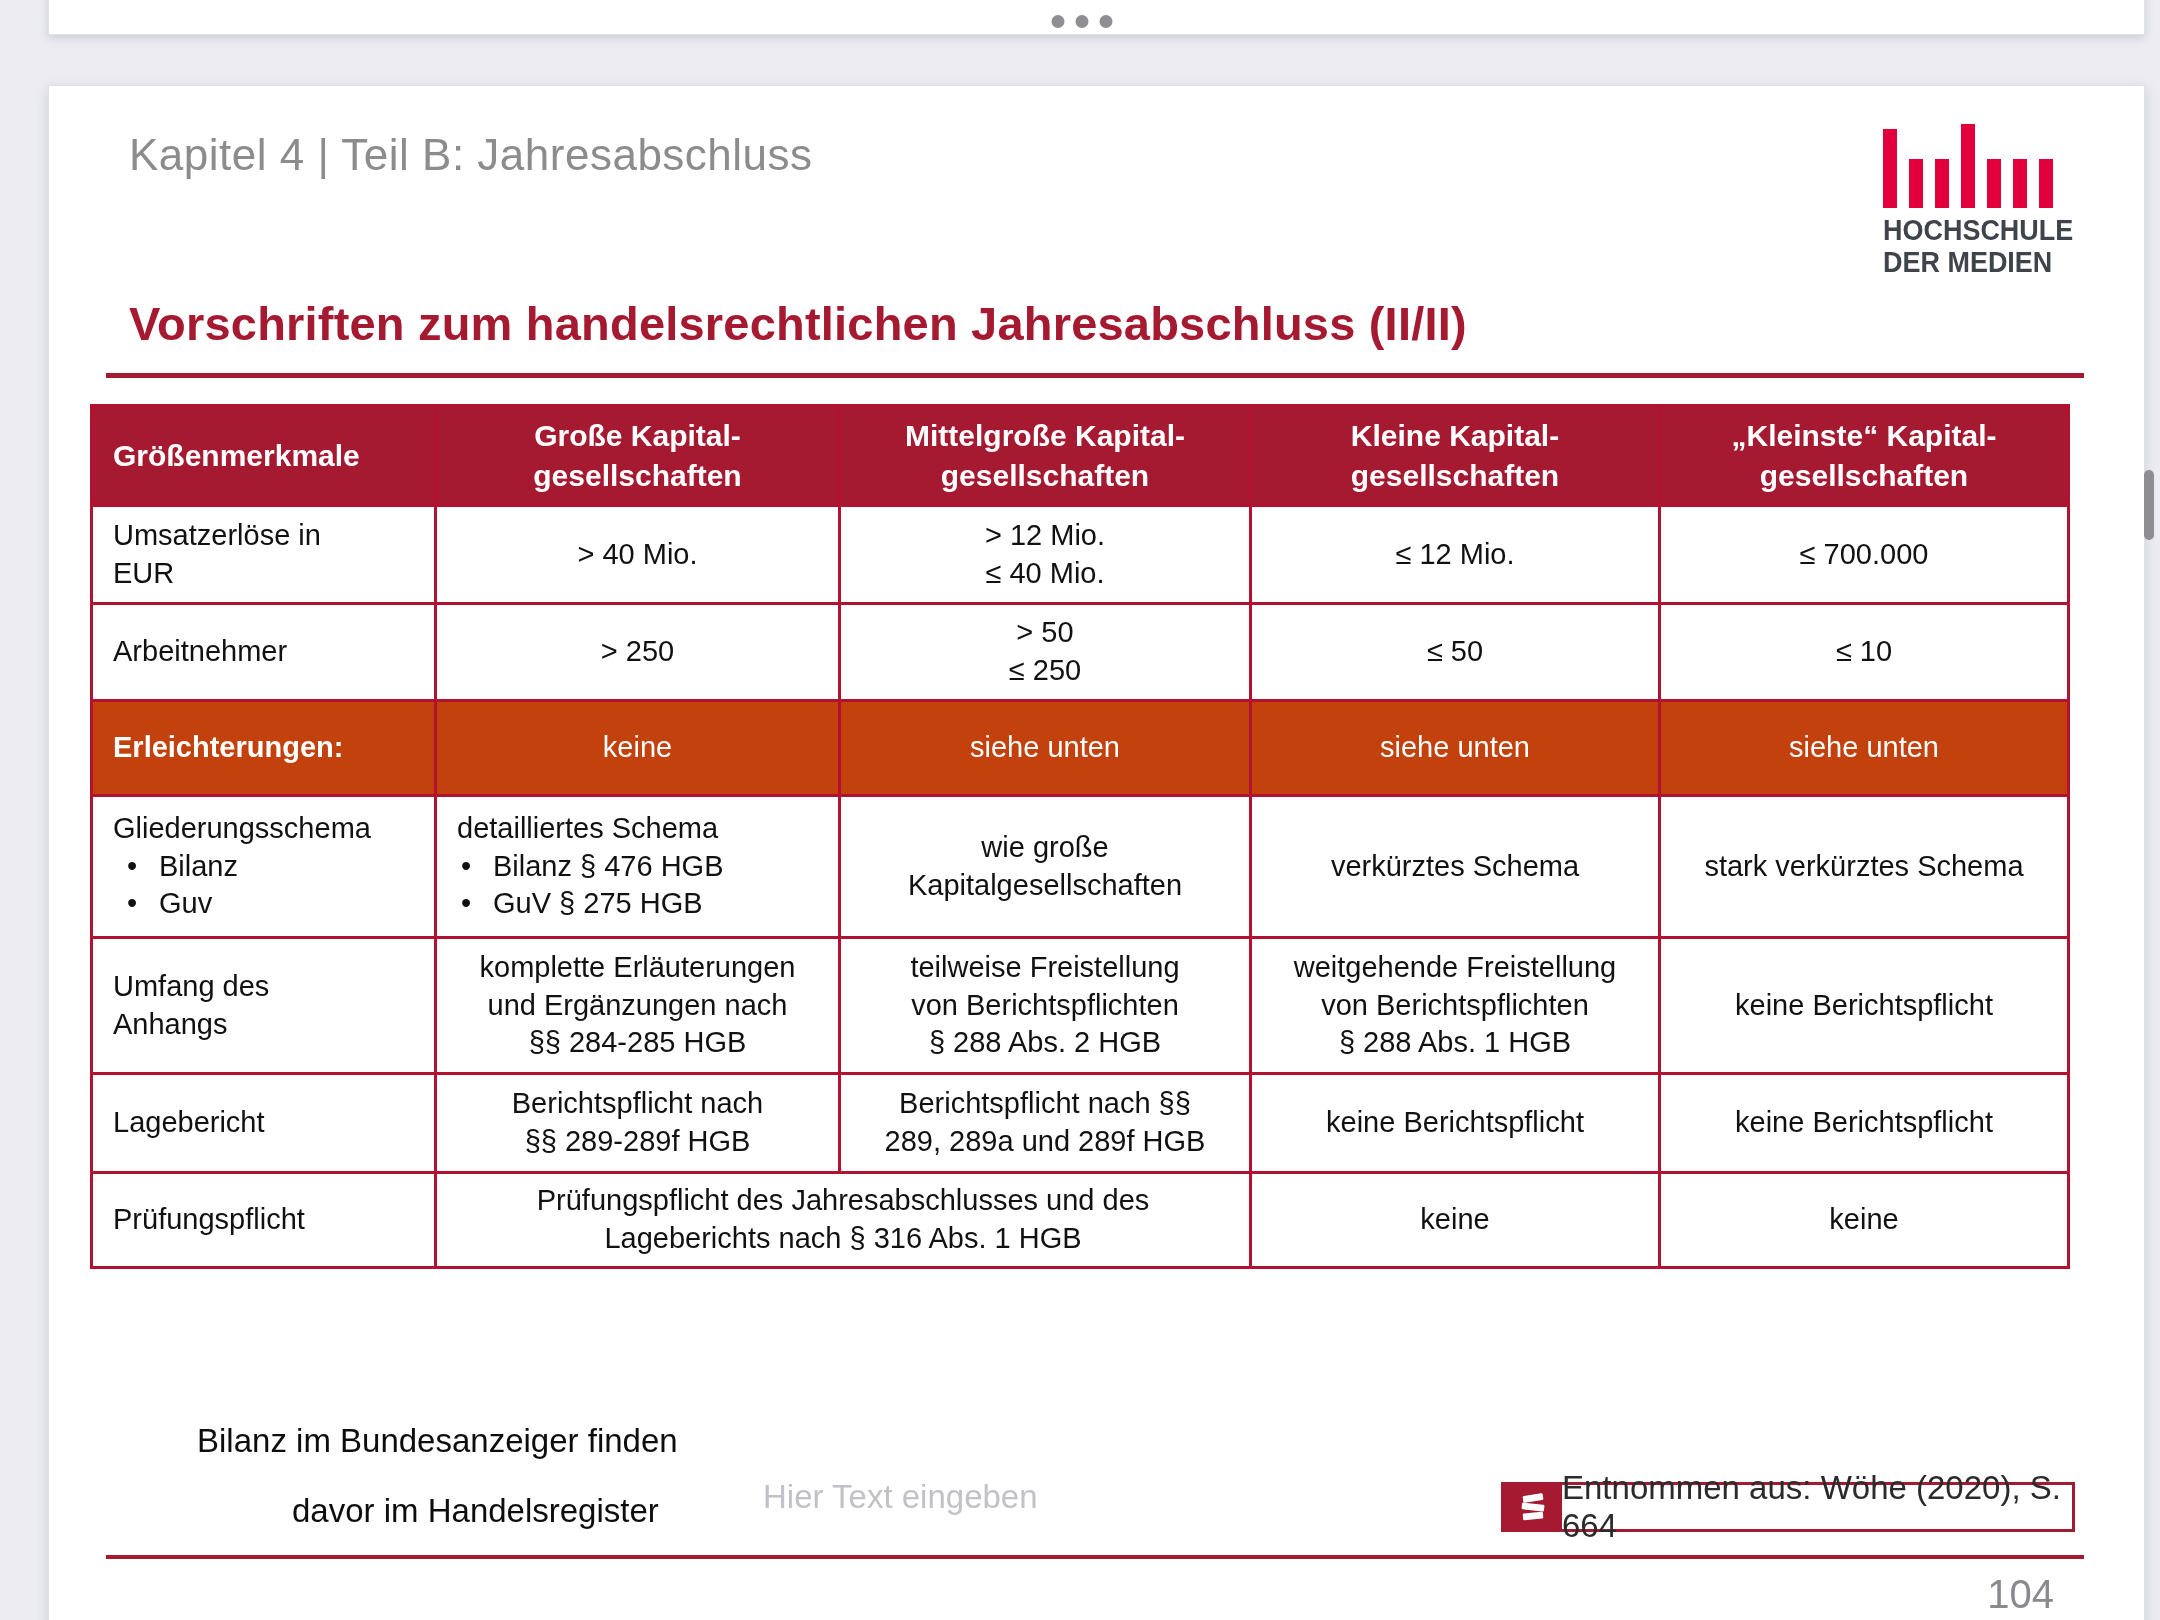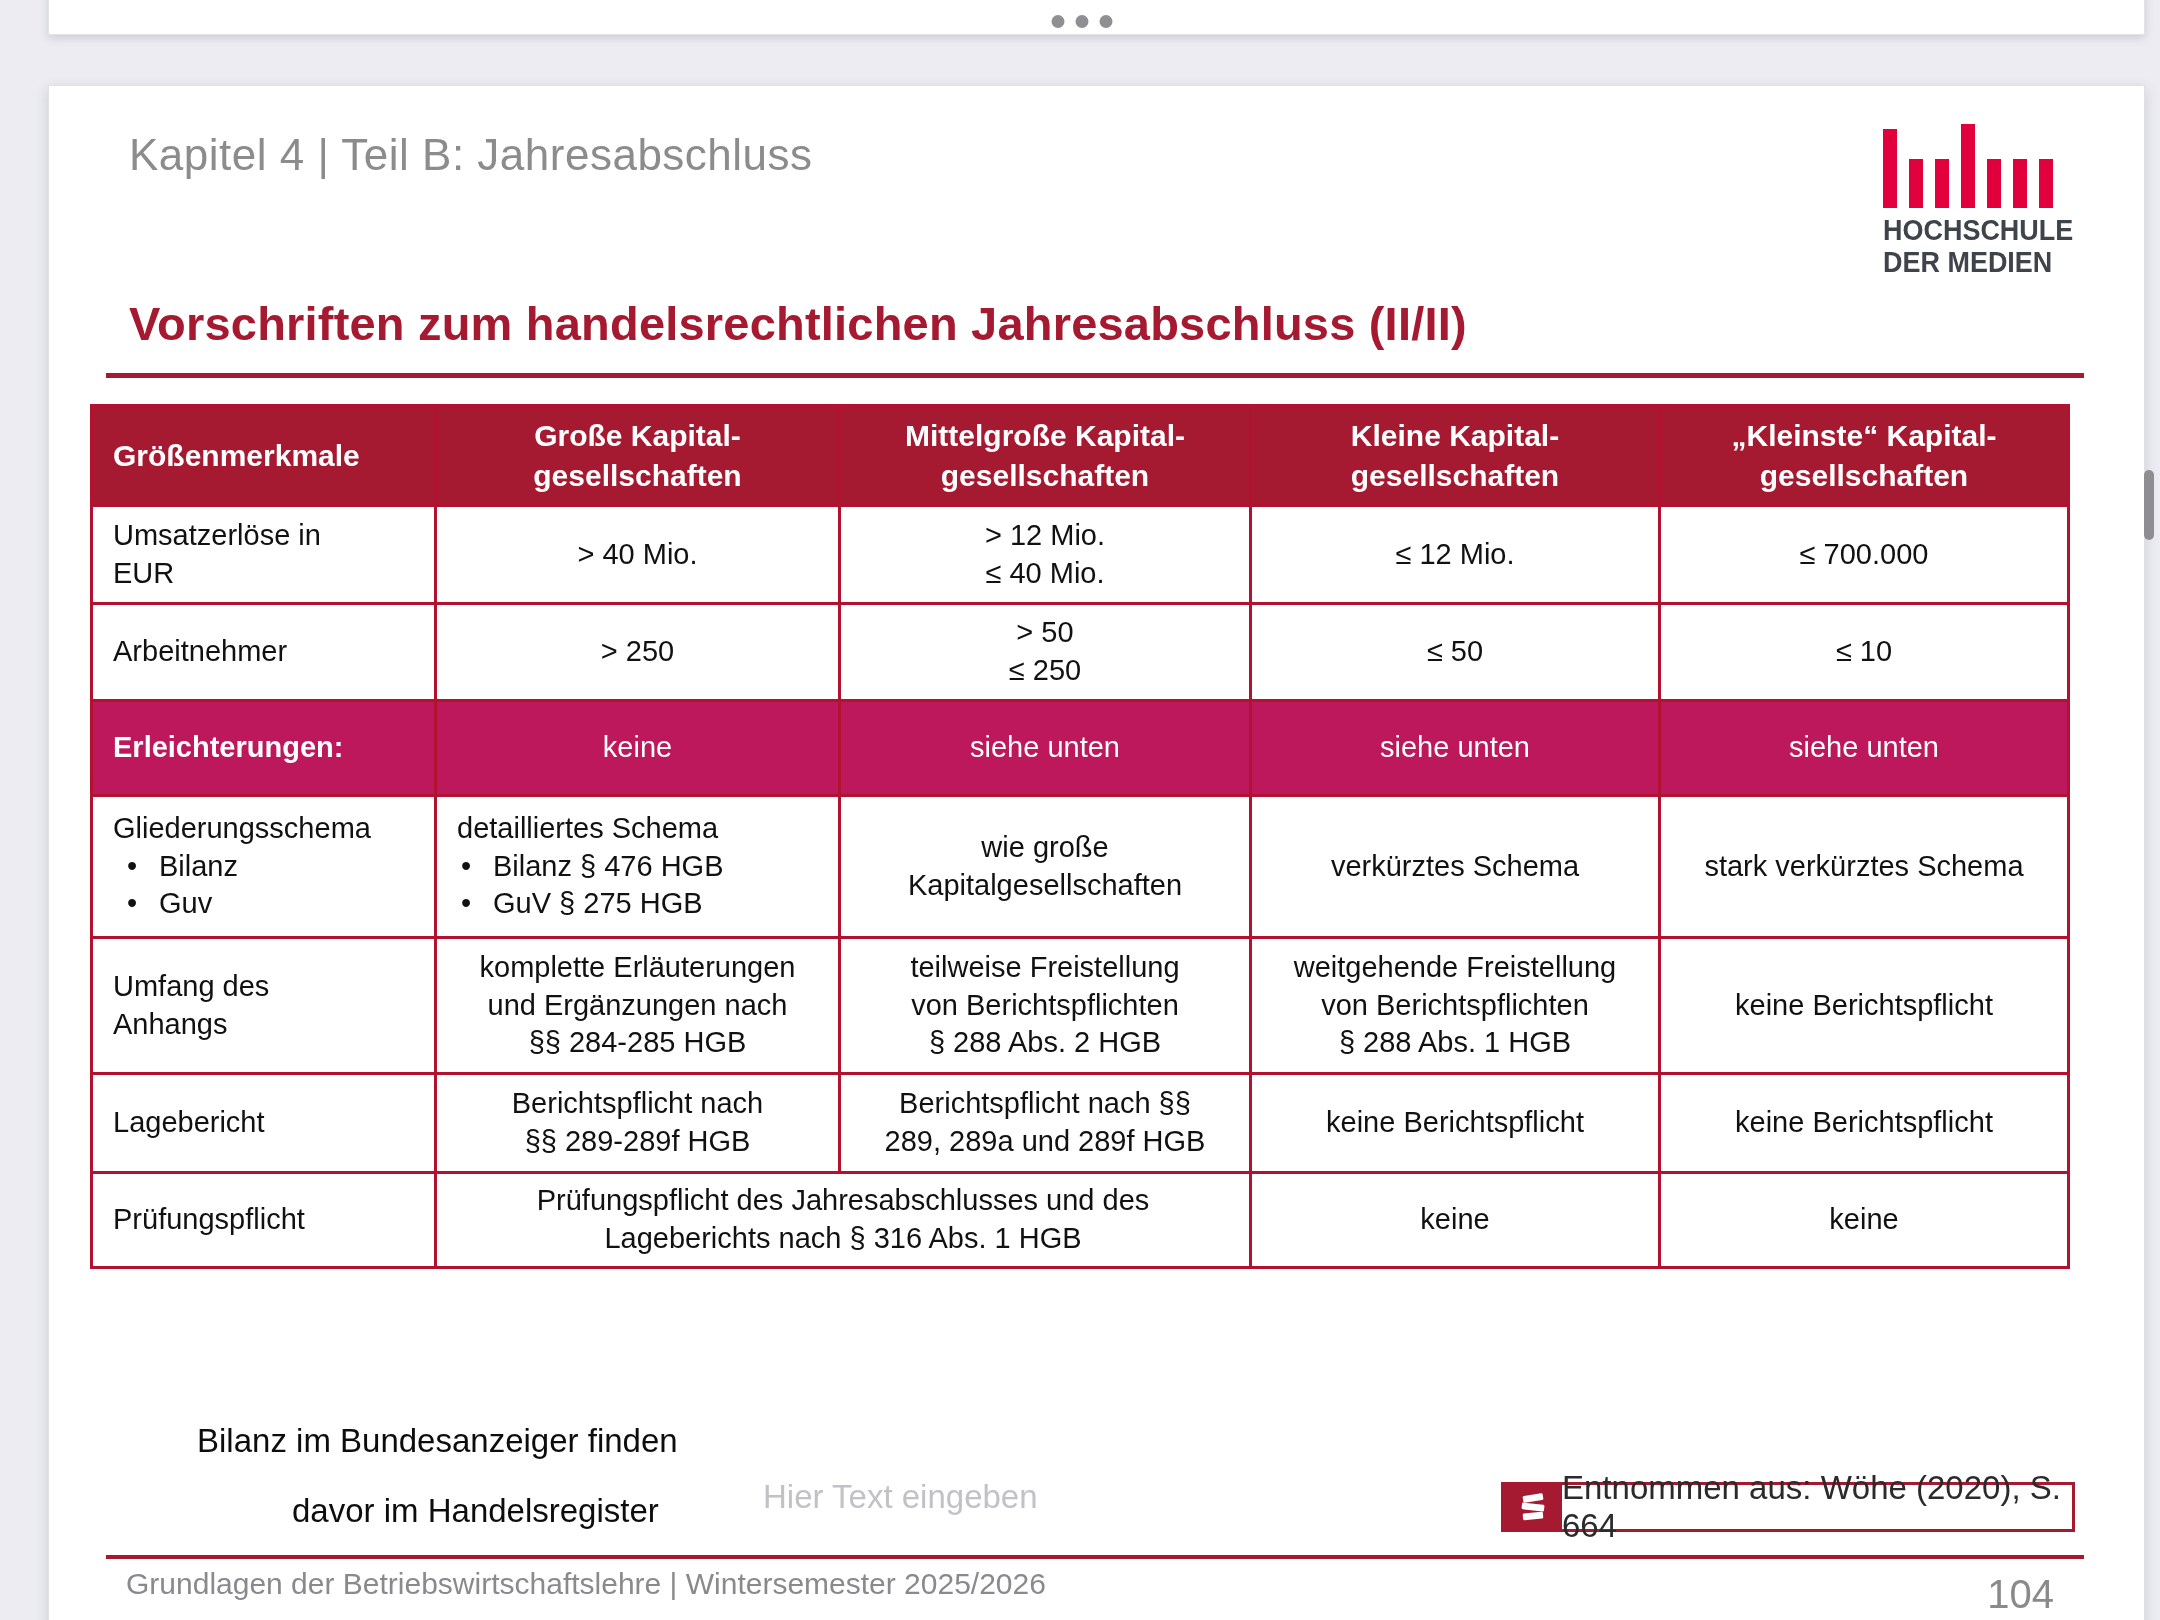--- a/index.html
+++ b/index.html
@@ -41,21 +41,21 @@
   .title-rule { left:57px; top:287px; width:1978px; height:5px; background:#A51931; }
 
   
   .tbl-wrap { left:41px; top:318px; }
   table { border-collapse:collapse; table-layout:fixed; width:1977px; }
   td,th { border:3px solid #B2122F; vertical-align:middle; text-align:center;
     font-size:29px; line-height:1.31; color:#111; padding:4px 10px; font-weight:normal; }
   .t { white-space:pre-line; display:inline-block; }
   .col-label { text-align:left; padding-left:20px; }
   tr.hdr td { background:#A51931; color:#fff; font-weight:bold; font-size:30px; }
-  tr.red td { background:#be185d; color:#fff; }
+  tr.red td { background:#c2410c; color:#fff; }
   tr.red td.col-label { font-weight:bold; }
   td.list { text-align:left; }
   .cell-title { display:block; }
   .li { position:relative; padding-left:46px; text-align:left; }
   .li::before { content:"•"; position:absolute; left:14px; top:0; }
 
   
   .note1 { left:148px; top:1336px; font-size:33px; color:#0d0d0d; }
   .note2 { left:243px; top:1406px; font-size:33px; color:#0d0d0d; }
   .placeholder { left:714px; top:1392px; font-size:33px; color:#C2C2C6; }
@@ -217,18 +217,17 @@
           <rect x="7" y="5" width="18" height="6" rx="1.2" transform="rotate(-9 16 8)"></rect>
           <rect x="6" y="13" width="20" height="6" rx="1.2" transform="rotate(6 16 16)"></rect>
           <rect x="7" y="21" width="18" height="6" rx="1.2" transform="rotate(-5 16 24)"></rect>
         </g>
       </svg>
     </div>
     <div class="cite-text">Entnommen aus: Wöhe (2020), S. 664</div>
   </div>
 
   <div class="abs footer-rule"></div>
-  <div class="abs footer-text">Grundlagen der Betriebswirtschaftslehre | Wintersemester 2025/2026</div>
   <div class="abs page-num">104</div>
 
 </div>
 
 <div class="scroll-thumb"></div>
 
 </body></html>

